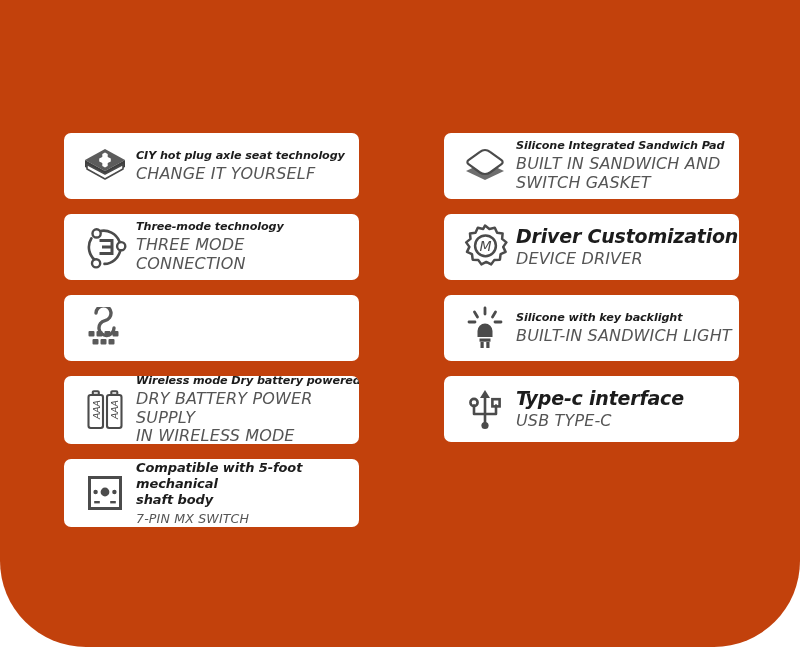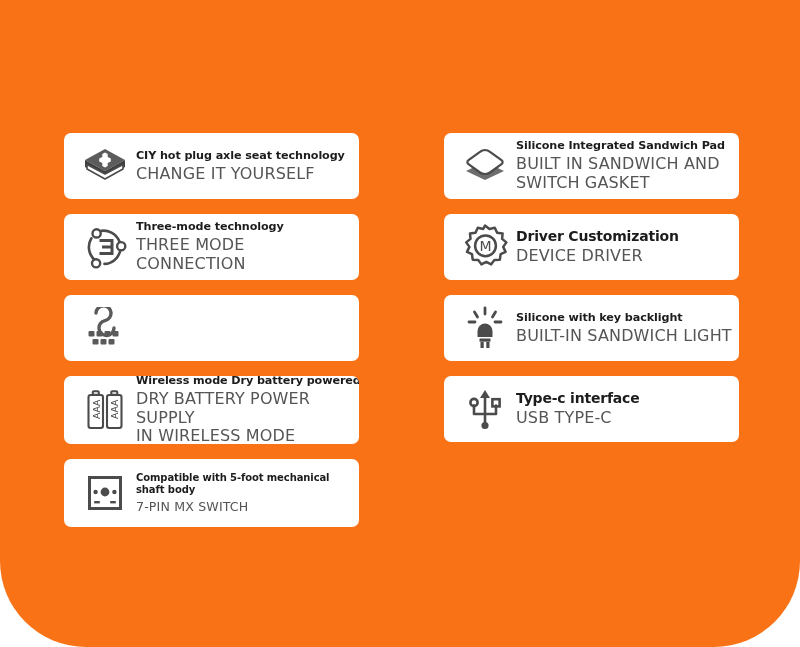--- a/index.html
+++ b/index.html
@@ -6,23 +6,24 @@
   html, body {
     width: 800px; height: 647px;
     background: #ffffff;
     font-family: "DejaVu Sans", "Liberation Sans", sans-serif;
     overflow: hidden;
   }
   #panel {
     position: absolute;
     left: 0; top: 0;
     width: 800px; height: 647px;
-    background: #f97316;
+    background: #c2410c;
     border-bottom-left-radius: 86px;
     border-bottom-right-radius: 86px;
+    font-style: italic;
   }
   #grid {
     position: absolute;
     left: 64px; top: 133px;
     width: 675px;
     display: grid;
     grid-template-columns: 295px 295px;
     column-gap: 85px;
     row-gap: 15px;
   }
@@ -54,32 +55,32 @@
     line-height: 1.16;
   }
   .t-head {
     font-size: 11.2px;
     font-weight: bold;
     color: #1c1c1c;
     letter-spacing: -0.1px;
     white-space: nowrap;
   }
   .t-head.big {
-    font-size: 14px;
+    font-size: 19px;
     letter-spacing: -0.2px;
   }
   .t-sub {
     font-size: 16px;
     color: #555555;
     letter-spacing: 0.15px;
     margin-top: 3px;
     white-space: pre-line;
   }
   .t-sub.small { font-size: 12.6px; }
-  .t-head.two { white-space: pre-line; font-size: 10px; line-height: 1.25; }
+  .t-head.two { white-space: pre-line; font-size: 13px; line-height: 1.25; }
   .watermark {
     position: relative;
   }
   .watermark::before {
     content: "";
     position: absolute;
     left: 2px; top: -2px;
     width: 150px; height: 13px;
     background: linear-gradient(100deg, rgba(120,120,120,0.13) 0%, rgba(170,170,170,0.05) 35%, rgba(120,120,120,0.14) 62%, rgba(180,180,180,0.04) 100%);
     pointer-events: none;

